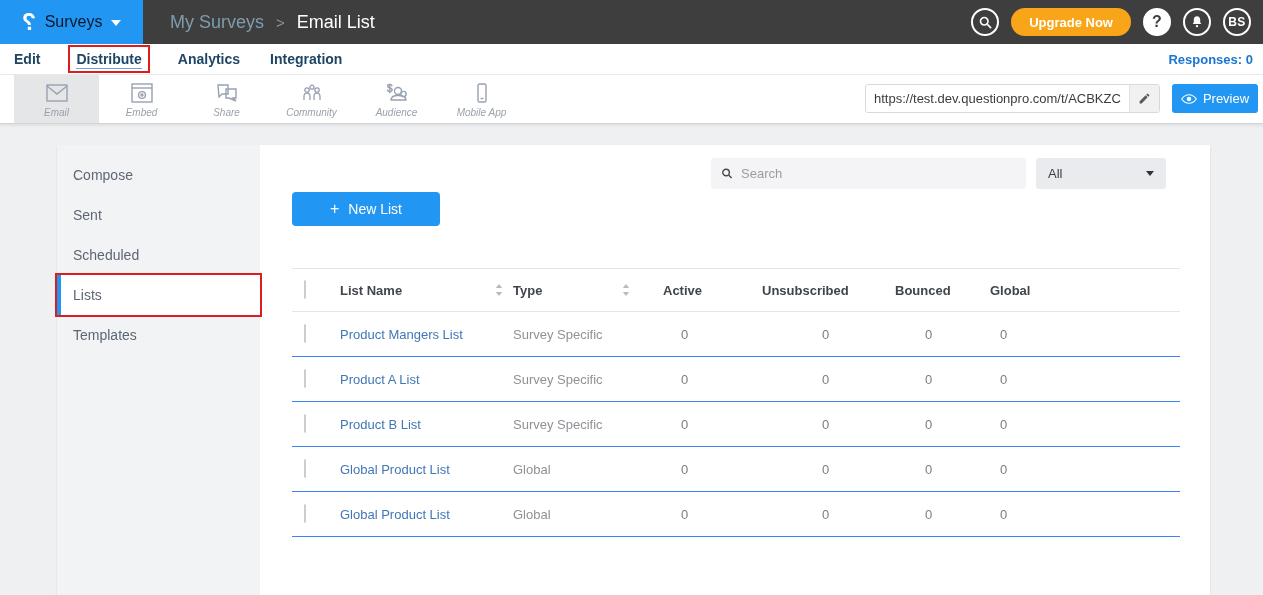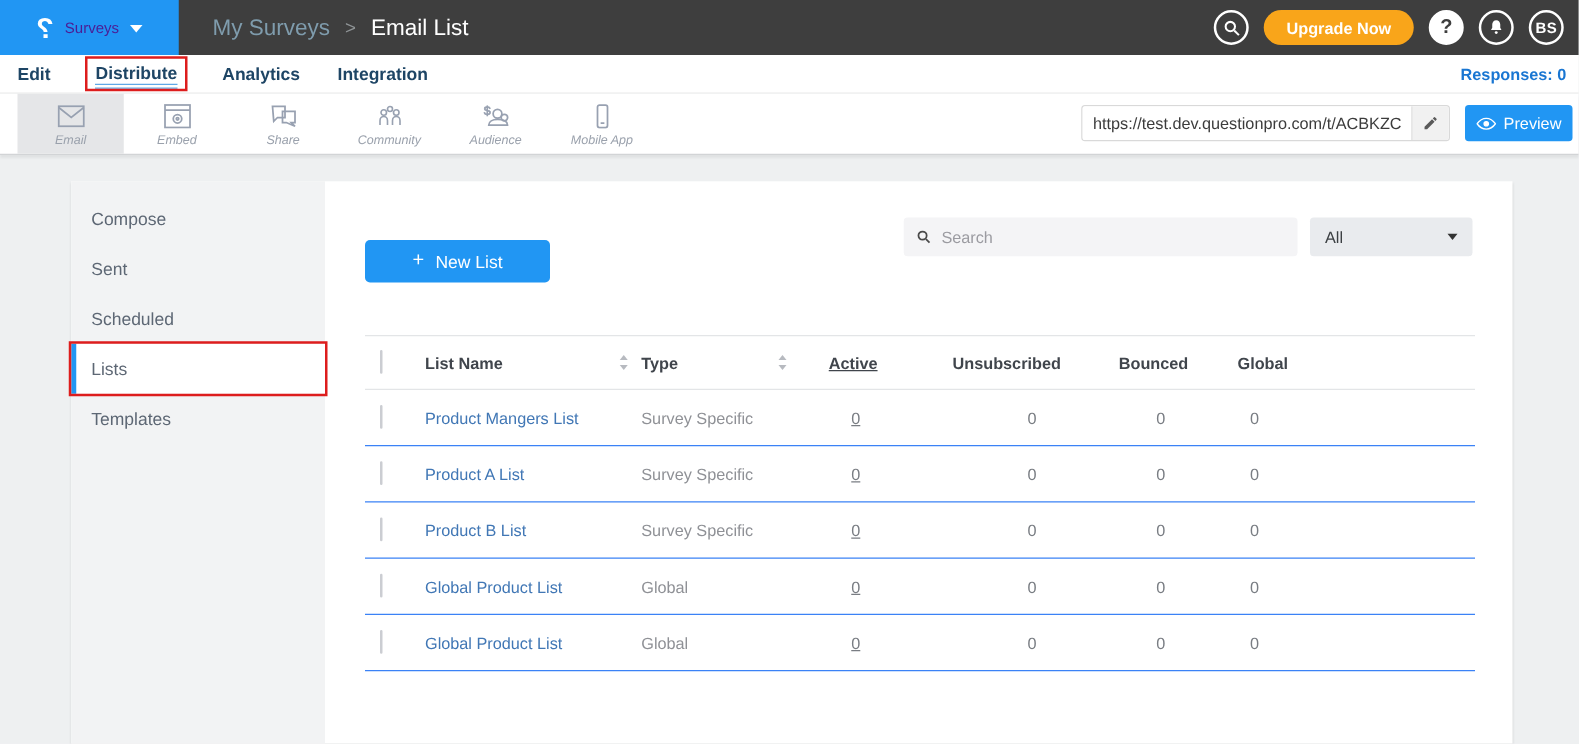--- a/index.html
+++ b/index.html
@@ -3,21 +3,21 @@
 <meta charset="utf-8">
 <style>
   * { margin:0; padding:0; box-sizing:border-box; }
   html,body { width:1263px; height:595px; overflow:hidden;
     font-family:"Liberation Sans", sans-serif; background:#eef0f1; }
 
   
   .app-header { height:44px; background:#3e3e3e; display:flex; align-items:center; position:relative; }
   .logo-block { width:143px; height:44px; background:#2196f3; display:flex; align-items:center; justify-content:center; gap:9px; cursor:pointer; }
   .logo-glyph { display:inline-block; transform:scaleX(-1); font-weight:700; font-size:23px; color:#fff; line-height:1; }
-  .logo-title { color:#4c1d95; font-size:12px; }
+  .logo-title { color:#0f172a; font-size:16px; }
   .caret-down { width:0; height:0; border-left:5px solid transparent; border-right:5px solid transparent; border-top:6px solid #fff; margin-top:2px; }
   .breadcrumb { display:flex; align-items:center; gap:12px; margin-left:27px; font-size:18px; }
   .bc-parent { color:#7f9cad; }
   .bc-sep { color:#8f9496; font-size:15px; }
   .bc-current { color:#ffffff; }
   .header-right { margin-left:auto; display:flex; align-items:center; gap:12px; padding-right:12px; }
   .hbtn-circle { width:28px; height:28px; border-radius:50%; border:2px solid #fff; display:flex; align-items:center; justify-content:center; cursor:pointer; }
   .hbtn-circle.filled { background:#fff; border-color:#fff; }
   .hbtn-circle.filled span { color:#3e3e3e; font-weight:700; font-size:16px; }
   .avatar-initials { color:#fff; font-size:12px; font-weight:700; letter-spacing:.3px; }
@@ -42,37 +42,37 @@
   .preview-btn { position:absolute; right:5px; top:9px; height:29px; width:86px; background:#2196f3; color:#fff; border:none; border-radius:3px; font-size:13px; cursor:pointer; display:flex; align-items:center; justify-content:center; gap:6px; }
 
   
   .page { padding:21px 53px 0 57px; height:471px; }
   .card { background:#fff; height:450px; display:flex; box-shadow:0 1px 2px rgba(0,0,0,.10); }
   .side-nav { width:203px; background:#f2f3f4; padding-top:10px; flex-shrink:0; }
   .side-item { height:40px; display:flex; align-items:center; padding-left:16px; font-size:14px; color:#5d6774; cursor:pointer; }
   .side-item.active { background:#fff; border-left:4px solid #2196f3; padding-left:12px; outline:2px solid #dd1d1d; }
 
   .main-area { flex:1; position:relative; }
-  .search-row { position:absolute; top:13px; right:32px; display:flex; gap:10px;margin-top:16px; }
+  .search-row { position:absolute; top:13px; right:44px; display:flex; gap:10px; }
   .list-search { width:315px; height:31px; background:#f4f4f6; border:none; border-radius:3px; display:flex; align-items:center; padding:0 10px; gap:8px; }
   .list-search input { border:none; outline:none; background:transparent; font-size:13px; color:#444; width:100%; font-family:"Liberation Sans", sans-serif; }
   .list-search input::placeholder { color:#9b9ba1; }
   .filter-dd { width:130px; height:31px; background:#e9ebee; border-radius:3px; display:flex; align-items:center; justify-content:space-between; padding:0 12px; font-size:13px; color:#3c4043; cursor:pointer; }
   .dd-caret { width:0; height:0; border-left:4px solid transparent; border-right:4px solid transparent; border-top:5px solid #333; }
   .new-list-btn { position:absolute; top:47px; left:32px; width:148px; height:34px; background:#2196f3; color:#fff; border:none; border-radius:4px; font-size:14px; cursor:pointer; display:flex; align-items:center; justify-content:center; gap:9px; }
   .plus-glyph { font-size:16px; font-weight:400; margin-top:-1px; }
 
   
   .ltable { position:absolute; top:123px; left:32px; right:30px; }
   .trow, .thead { display:flex; align-items:center; height:45px; border-bottom:1px solid #3b82f6; }
   .thead { height:44px; border-top:1px solid #e3e5e7; border-bottom:1px solid #e3e5e7; }
   .c-check { width:48px; padding-left:12px; }
   .c-name { width:173px; display:flex; align-items:center; }
   .c-type { width:150px; display:flex; align-items:center; }
-  .c-active { width:99px;text-decoration:underline; }
+  .c-active { width:99px; }
   .c-unsub { width:133px; }
   .c-bounced { width:95px; }
   .c-total { flex:1; }
   .thead .hlabel { font-size:13px; font-weight:700; color:#40454c; }
   .sort-ic { margin-left:auto; margin-right:10px; cursor:pointer; display:flex; }
   .sort-ic.type-sort { margin-left:80px; margin-right:0; }
   .cbox { width:17px; height:17px; border:1px solid #cbcdd2; border-radius:3px; background:#fff; cursor:pointer; }
   .name-link { font-size:13px; color:#4177b5; cursor:pointer; }
   .type-txt { font-size:13px; color:#8f9196; }
   .numcell { font-size:13px; color:#797d83; }

